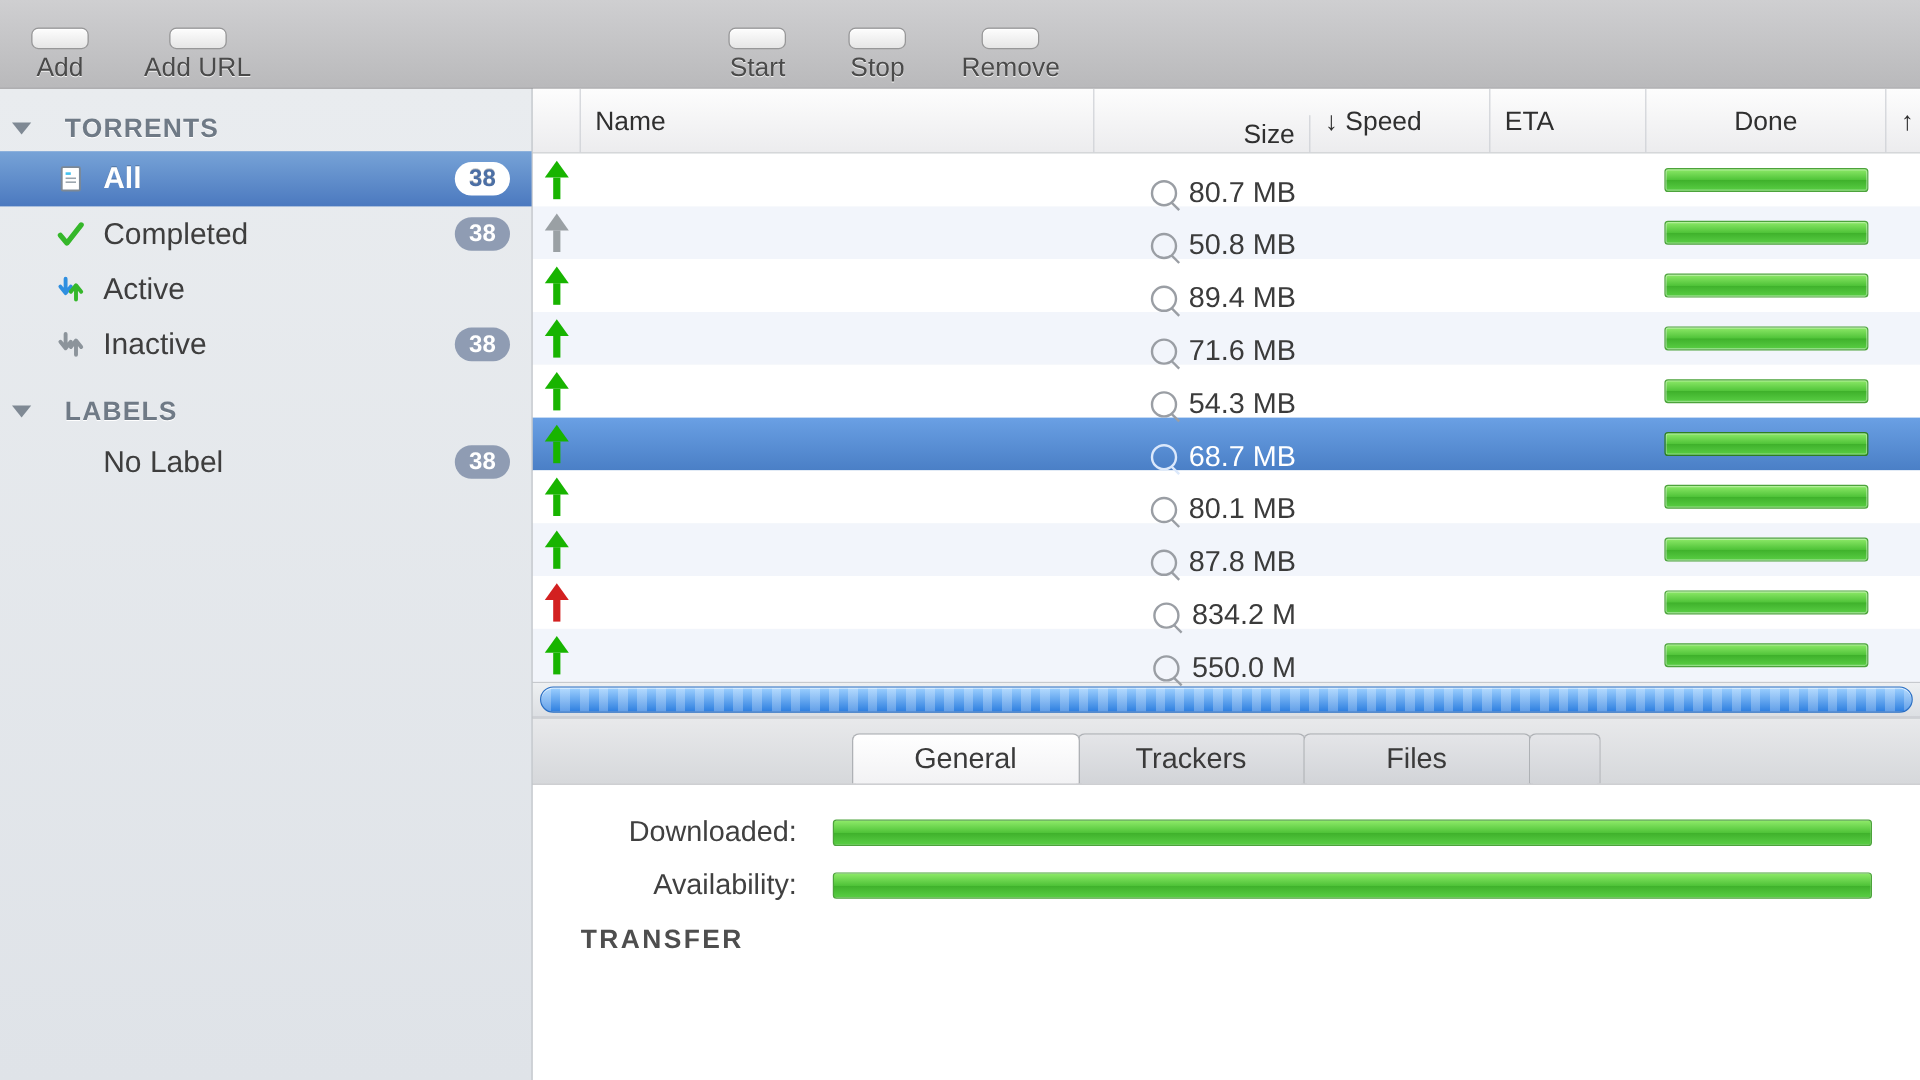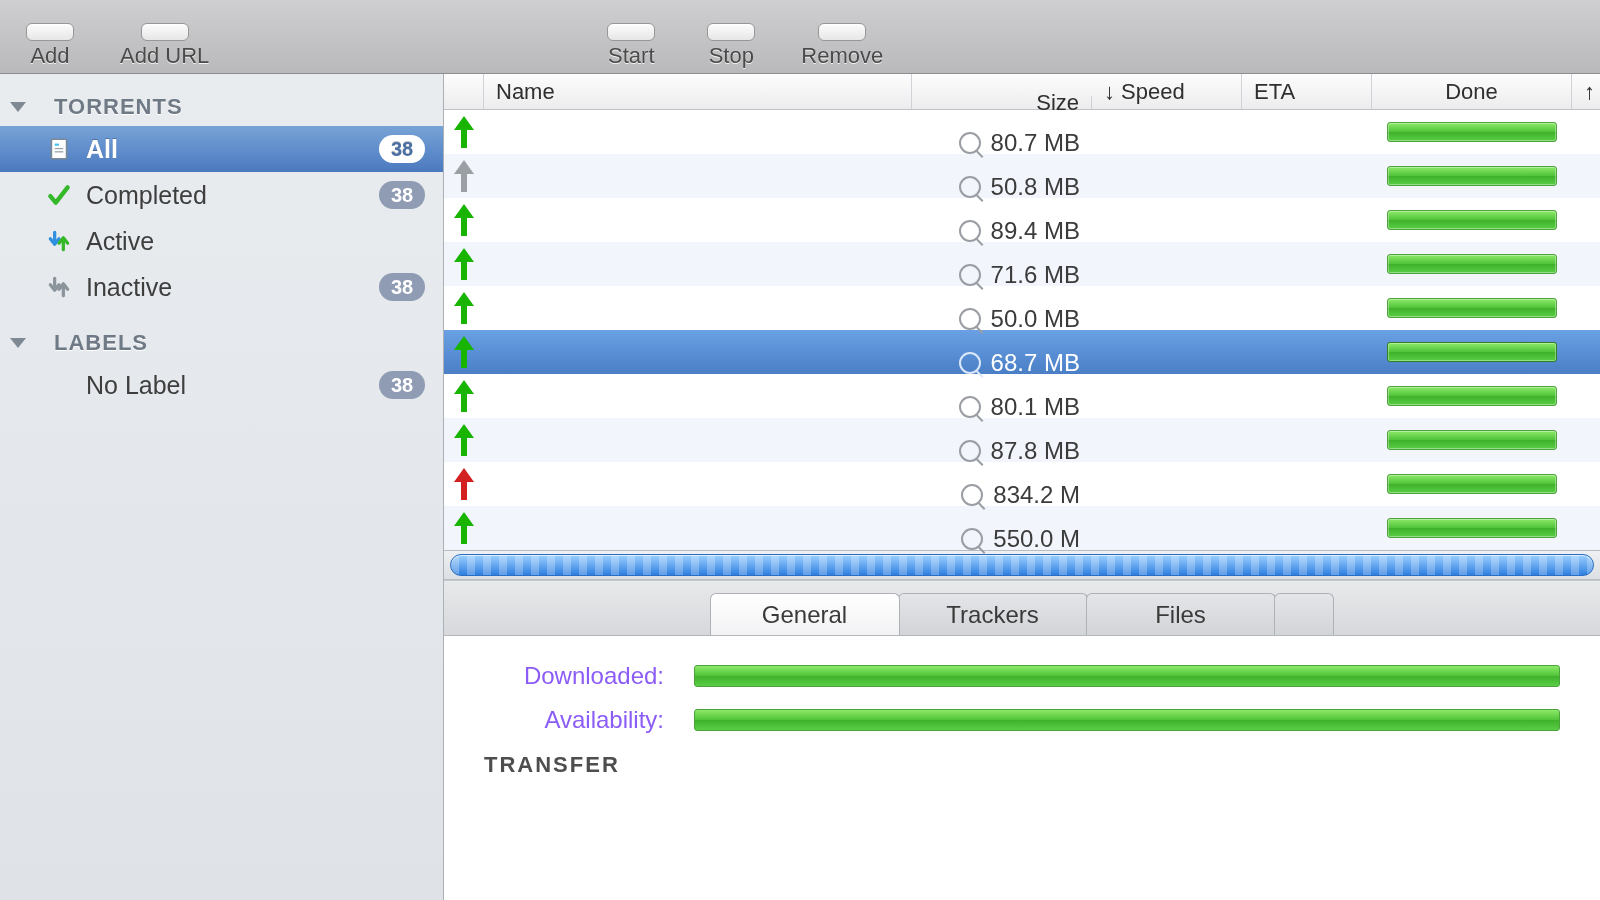--- a/index.html
+++ b/index.html
@@ -98,21 +98,21 @@
   }
   .side-item.selected .badge { background: #fff; color: #4c6fa5; }
 
   
   .si-icon { width: 26px; height: 26px; display:flex; align-items:center; justify-content:center; }
   .si-icon svg { width: 26px; height: 26px; }
 
   
   .table-header {
     display: flex;
-    height: 36px;
+    height: 54px;
     background: linear-gradient(#fdfdfd, #ececee);
     border-bottom: 1px solid #bfc2c6;
     font-size: 22px;
     color: #2f2f2f;
   }
   .th {
     display: flex; align-items: center;
     padding: 0 12px;
     border-right: 1px solid #cfd2d6;
     white-space: nowrap;
@@ -232,21 +232,21 @@
   }
 
   .details{
     flex:1;
     background:#fff;
     padding: 26px 40px;
   }
   .detail-row{
     display:flex; align-items:center; gap:30px;
     margin-bottom:16px;
-    font-size:24px; color:#8b5cf6;
+    font-size:24px; color:#404040;
   }
   .detail-row .dl-label{ width:180px; text-align:right; }
   .long-bar{
     flex:1; height:22px;
     border:1px solid #4ca33b; border-radius:3px;
     background: linear-gradient(#8de968, #4fc338 50%, #3fb12b 51%, #59ce44);
   }
   .section-label{
     margin-top:18px; font-size:22px; font-weight:700;
     letter-spacing:2px; color:#4e4e4e;
@@ -435,21 +435,21 @@
         <div class="row">
           <div class="cell col-status">
             <div class="arrow-wrap green">
               <div class="arrow-head"></div>
               <div class="arrow-stem"></div>
             </div>
           </div>
           <div class="cell col-name"></div>
           <div class="cell col-size">
             <span class="mag"></span>
-            <span>50.0 MB</span>
+            <span>54.3 MB</span>
           </div>
           <div class="cell col-speed"></div>
           <div class="cell col-eta"></div>
           <div class="cell col-done">
             <div class="progress"></div>
           </div>
           <div class="cell col-tail"></div>
         </div>
         <div class="row selected">
           <div class="cell col-status">

